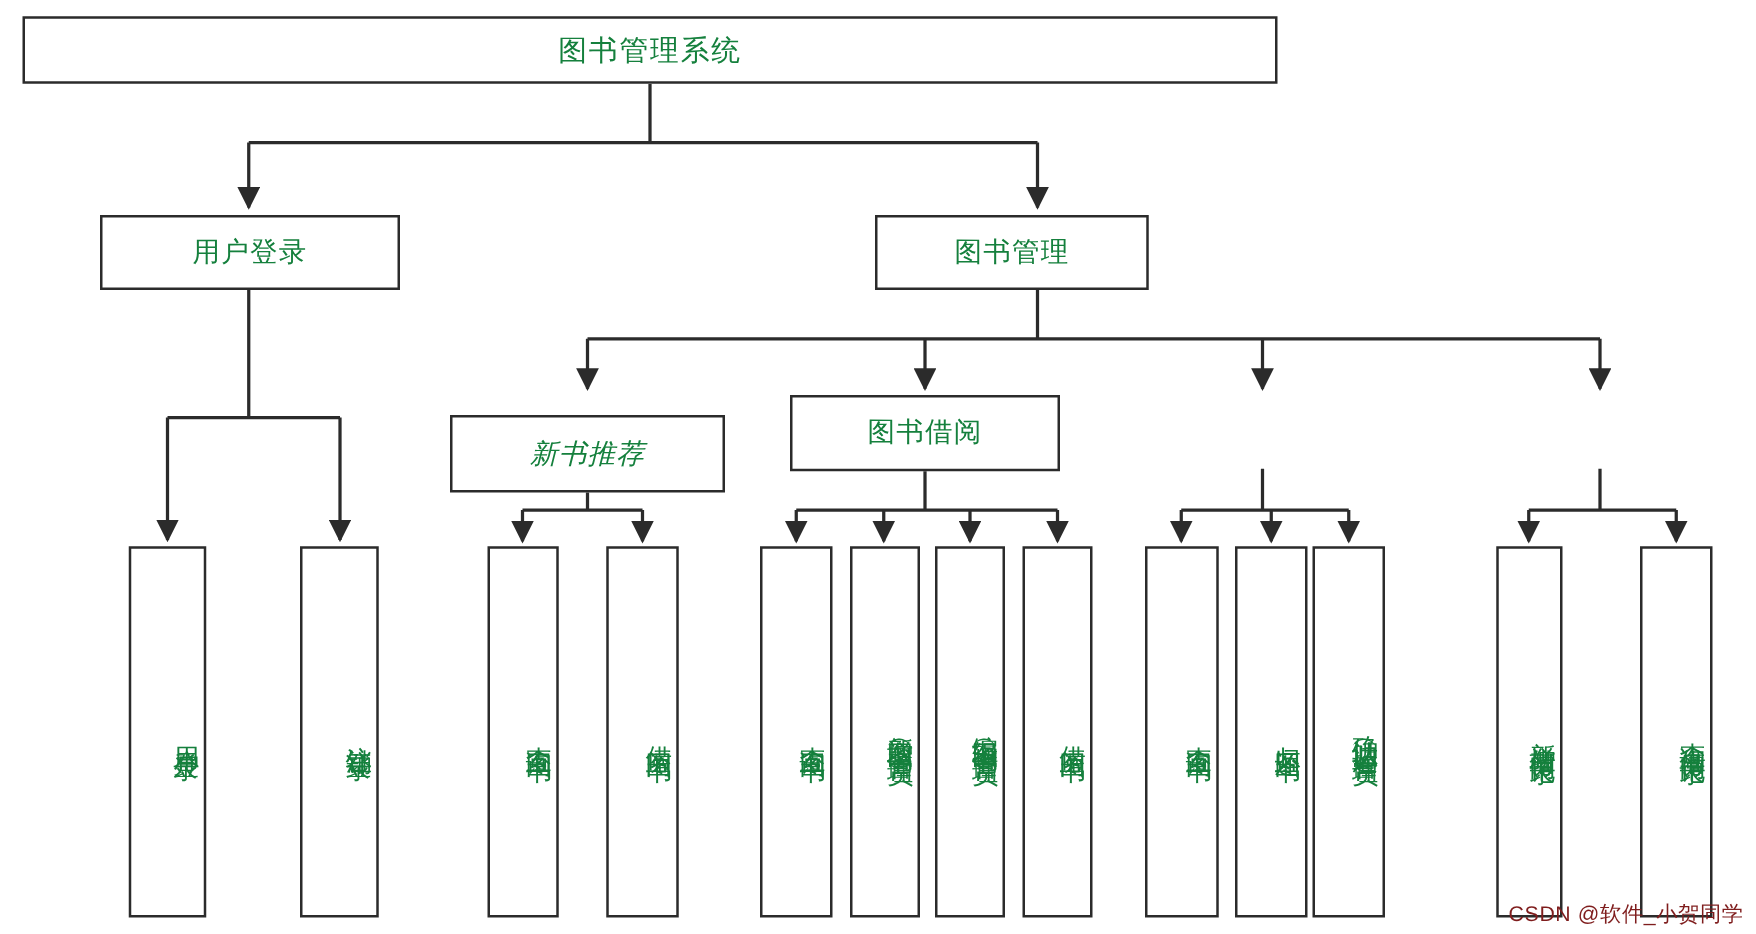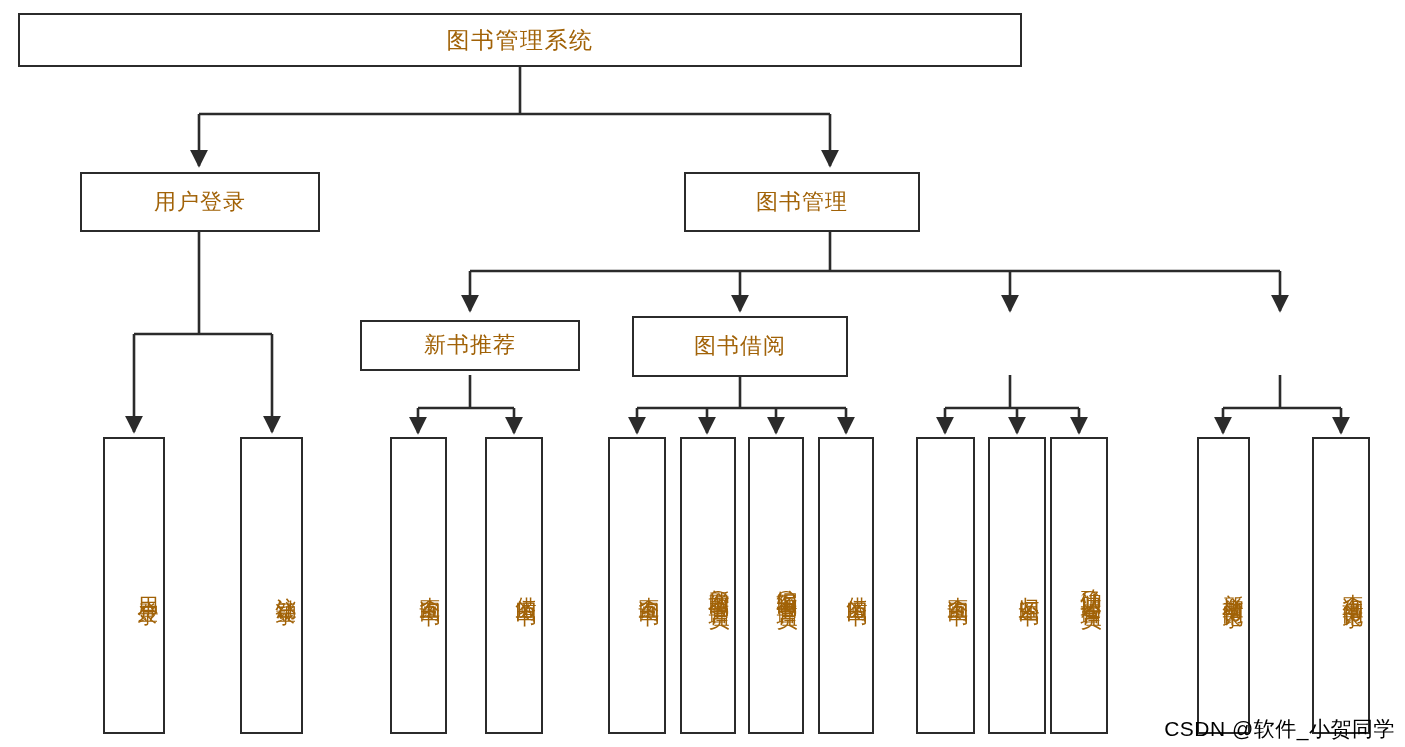--- a/index.html
+++ b/index.html
@@ -23,21 +23,21 @@
   .node{
     position:absolute;
     box-sizing:border-box;
     border:2.5px solid #2b2b2b;
     background:#ffffff;
     display:flex;
     align-items:center;
     justify-content:center;
     text-align:left;
     line-height:1.22;
-    color:#a16207;
+    color:#15803d;
   }
   .node.horiz{
     font-size:22px;
     letter-spacing:1px;
     padding:2px 6px;
   }
   .node.vert{
     writing-mode:vertical-rl;
     text-orientation:upright;
     font-size:21px;
@@ -47,22 +47,22 @@
     justify-content:center;
   }
   .node.root{
     font-size:23px;
     letter-spacing:1.5px;
   }
   #watermark{
     position:absolute;
     right:10px;
     bottom:4px;
-    font-size:21px;
-    color:#000000;
+    font-size:17px;
+    color:#7f1d1d;
     letter-spacing:0.5px;
     white-space:nowrap;
   }
 </style>
 </head>
 <body>
 
 <div id="canvas">
 
   <svg id="edges" viewBox="0 0 1405 747" xmlns="http://www.w3.org/2000/svg">
@@ -114,23 +114,23 @@
       <path d="M 1280 375 L 1280 408"></path>
       <path d="M 1223 408 L 1341 408"></path>
       <path d="M 1223 408 L 1223 433" marker-end="url(#arrow)"></path>
       <path d="M 1341 408 L 1341 433" marker-end="url(#arrow)"></path>
     </g>
   </svg>
 
   <div class="node horiz root" style="left:18px;top:13px;width:1004px;height:54px;">图书管理系统</div>
 
   <div class="node horiz" style="left:80px;top:172px;width:240px;height:60px;">用户登录</div>
-  <div class="node horiz" style="left:684px;top:172px;width:236px;height:60px;">图书管理</div>
+  <div class="node horiz" style="left:700px;top:172px;width:219px;height:60px;">图书管理</div>
 
-  <div class="node horiz" style="left:360px;top:320px;width:220px;height:51px;">新书推荐</div>
+  <div class="node horiz" style="left:360px;top:332px;width:220px;height:62px;font-style:italic;">新书推荐</div>
   <div class="node horiz" style="left:632px;top:316px;width:216px;height:61px;">图书借阅</div>
 
   <div class="node vert" style="left:103px;top:437px;width:62px;height:297px;">用户登录</div>
   <div class="node vert" style="left:240px;top:437px;width:63px;height:297px;">注销登录</div>
 
   <div class="node vert" style="left:390px;top:437px;width:57px;height:297px;">查询图书</div>
   <div class="node vert" style="left:485px;top:437px;width:58px;height:297px;">借阅图书</div>
 
   <div class="node vert" style="left:608px;top:437px;width:58px;height:297px;">查询图书</div>
   <div class="node vert" style="left:680px;top:437px;width:56px;height:297px;">新增图书（管理员）</div>

